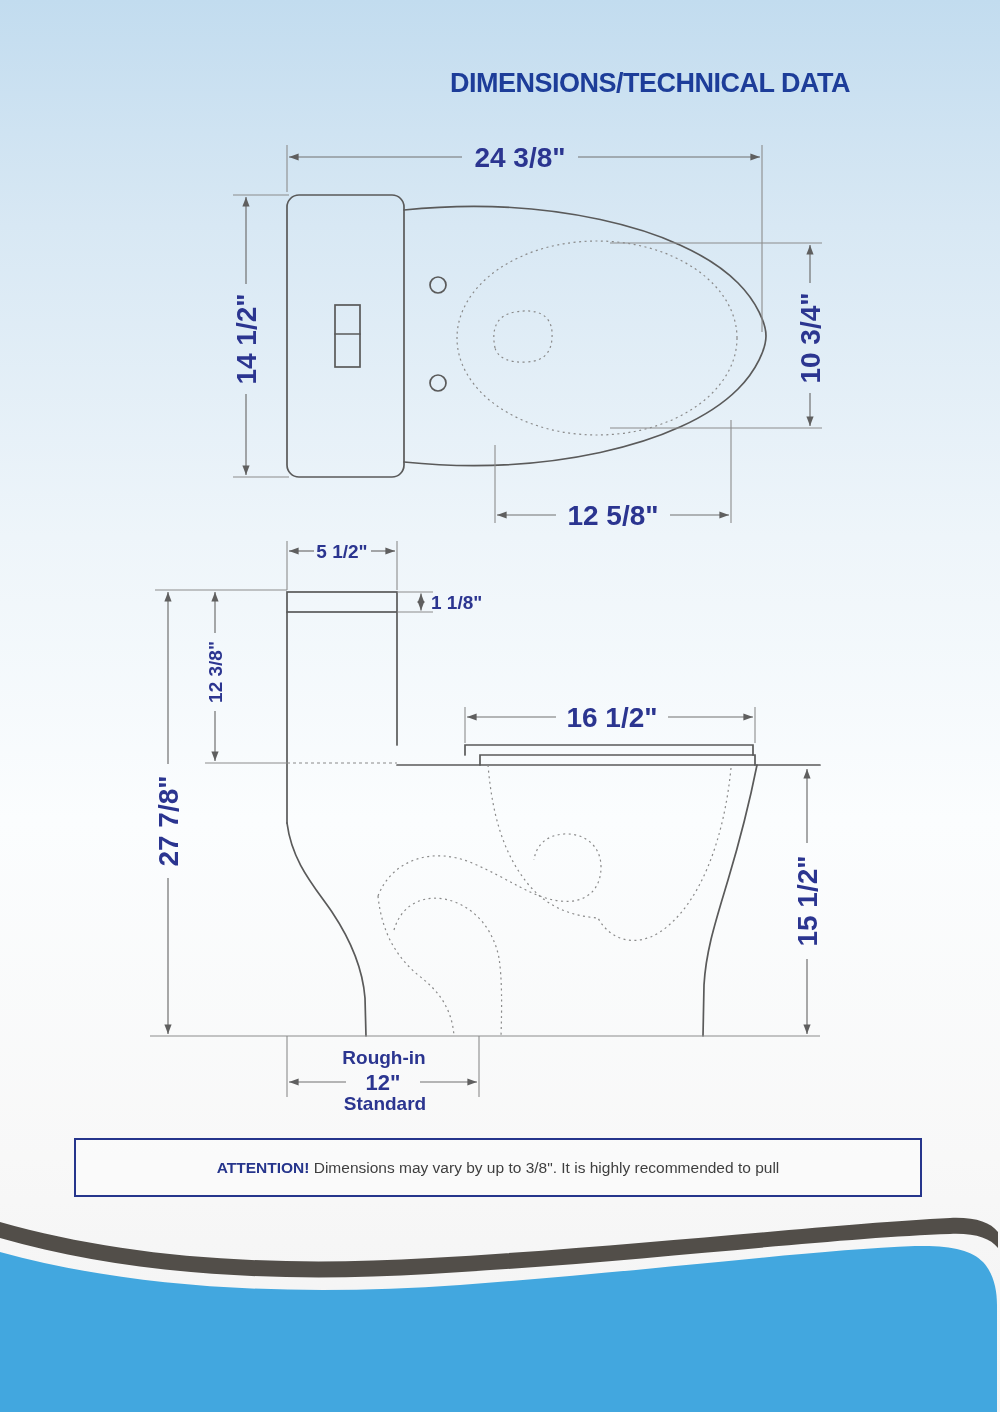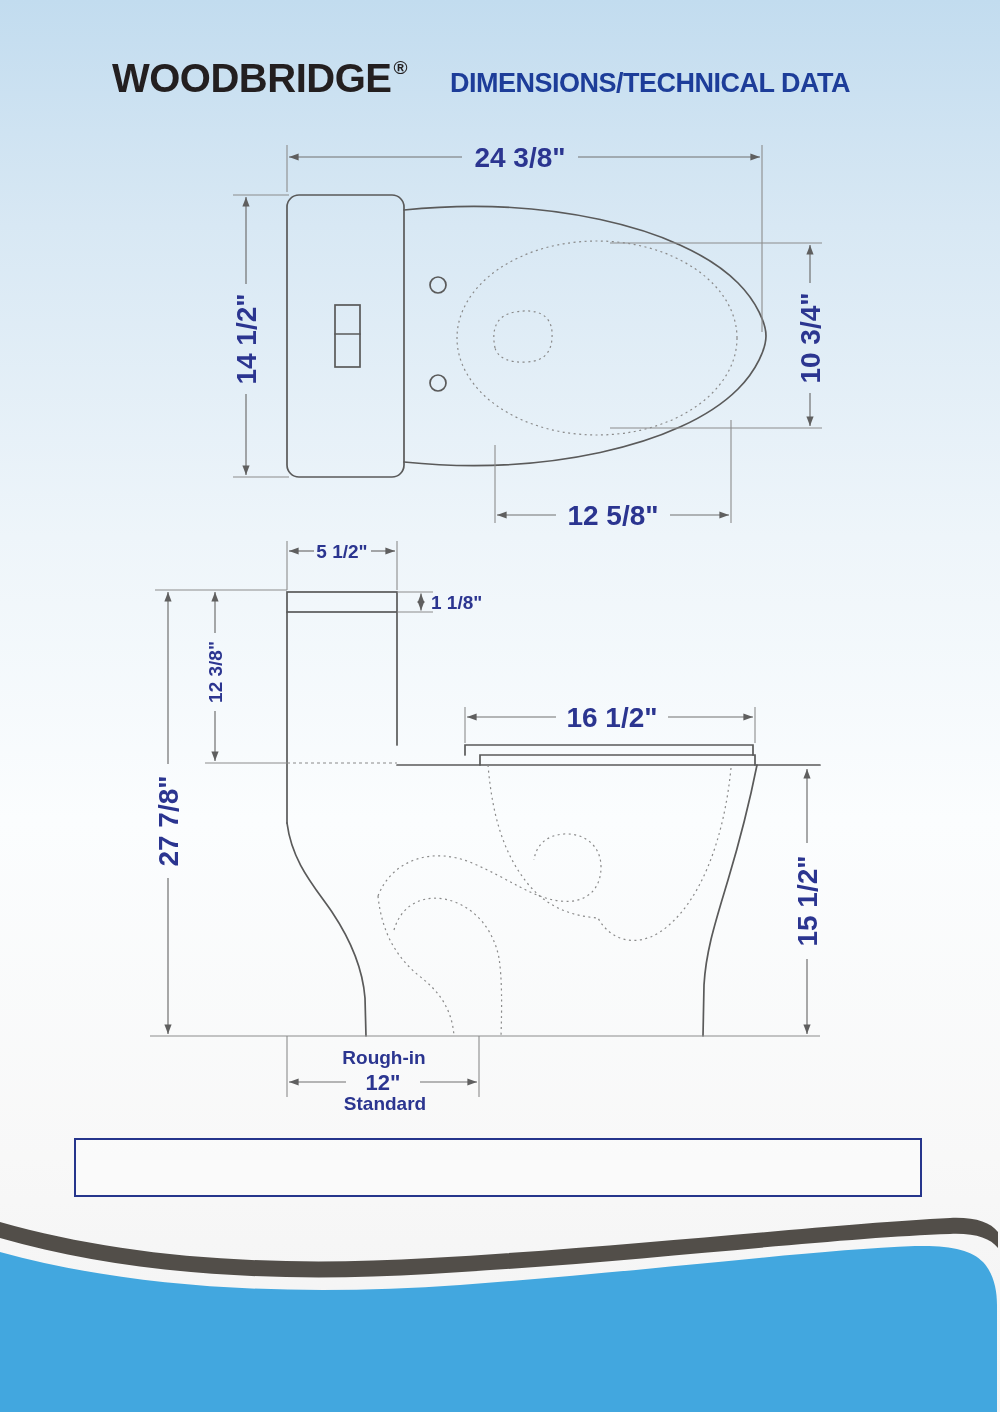--- a/index.html
+++ b/index.html
@@ -27,21 +27,20 @@
     font-size:15.5px;color:#3f3f3f;line-height:22px;background:rgba(255,255,255,.35);}
   #attention .hl{color:#26358c;font-weight:700;}
   
   #wave{position:absolute;left:0;top:1200px;width:1000px;height:212px;}
 </style>
 </head>
 <body>
 
 <div id="page">
 
-  <div id="brand"><span>WOODBRIDGE</span><span class="reg">®</span></div>
   <div id="title">DIMENSIONS/TECHNICAL DATA</div>
 
   <svg id="drawing" viewBox="0 0 1000 1412" xmlns="http://www.w3.org/2000/svg">
     <defs>
       <marker id="ah" orient="auto" markerWidth="10" markerHeight="8" refX="8" refY="3">
         <path d="M0,0 L8,3 L0,6 Z" fill="#5f5f5f"></path>
       </marker>
     </defs>
 
     <g>
@@ -156,20 +155,21 @@
       <line class="ext" x1="479" y1="1036" x2="479" y2="1097"></line>
       <line class="dim" x1="346" y1="1082" x2="289" y2="1082" marker-end="url(#ah)"></line>
       <line class="dim" x1="420" y1="1082" x2="477" y2="1082" marker-end="url(#ah)"></line>
       <text class="small" x="384" y="1064" text-anchor="middle">Rough-in</text>
       <text class="mid" x="383" y="1090" text-anchor="middle">12"</text>
       <text class="small" x="385" y="1110" text-anchor="middle">Standard</text>
     </g>
   </svg>
 
   <div id="attention">
+    <div><span class="hl">ATTENTION!</span> <span>Dimensions may vary by up to 3/8". It is highly recommended to pull</span></div>
   </div>
 
   <svg id="wave" viewBox="0 0 1000 212" xmlns="http://www.w3.org/2000/svg" preserveAspectRatio="none">
     <path fill="#524e49" d="M 0,22 C 120,56 260,68 430,58 C 640,46 830,24 950,18 C 975,17 990,22 998,32 L 998,48 C 990,38 975,33 950,34 C 830,38 640,62 430,74 C 260,84 120,72 0,38 Z"></path>
     <path fill="#42a7df" d="M 0,52 C 130,88 290,97 460,85 C 650,71 810,50 915,46 C 950,45 972,50 983,62 C 993,73 997,88 997,105 L 997,212 L 0,212 Z"></path>
   </svg>
 
 </div>
 
 </body></html>

